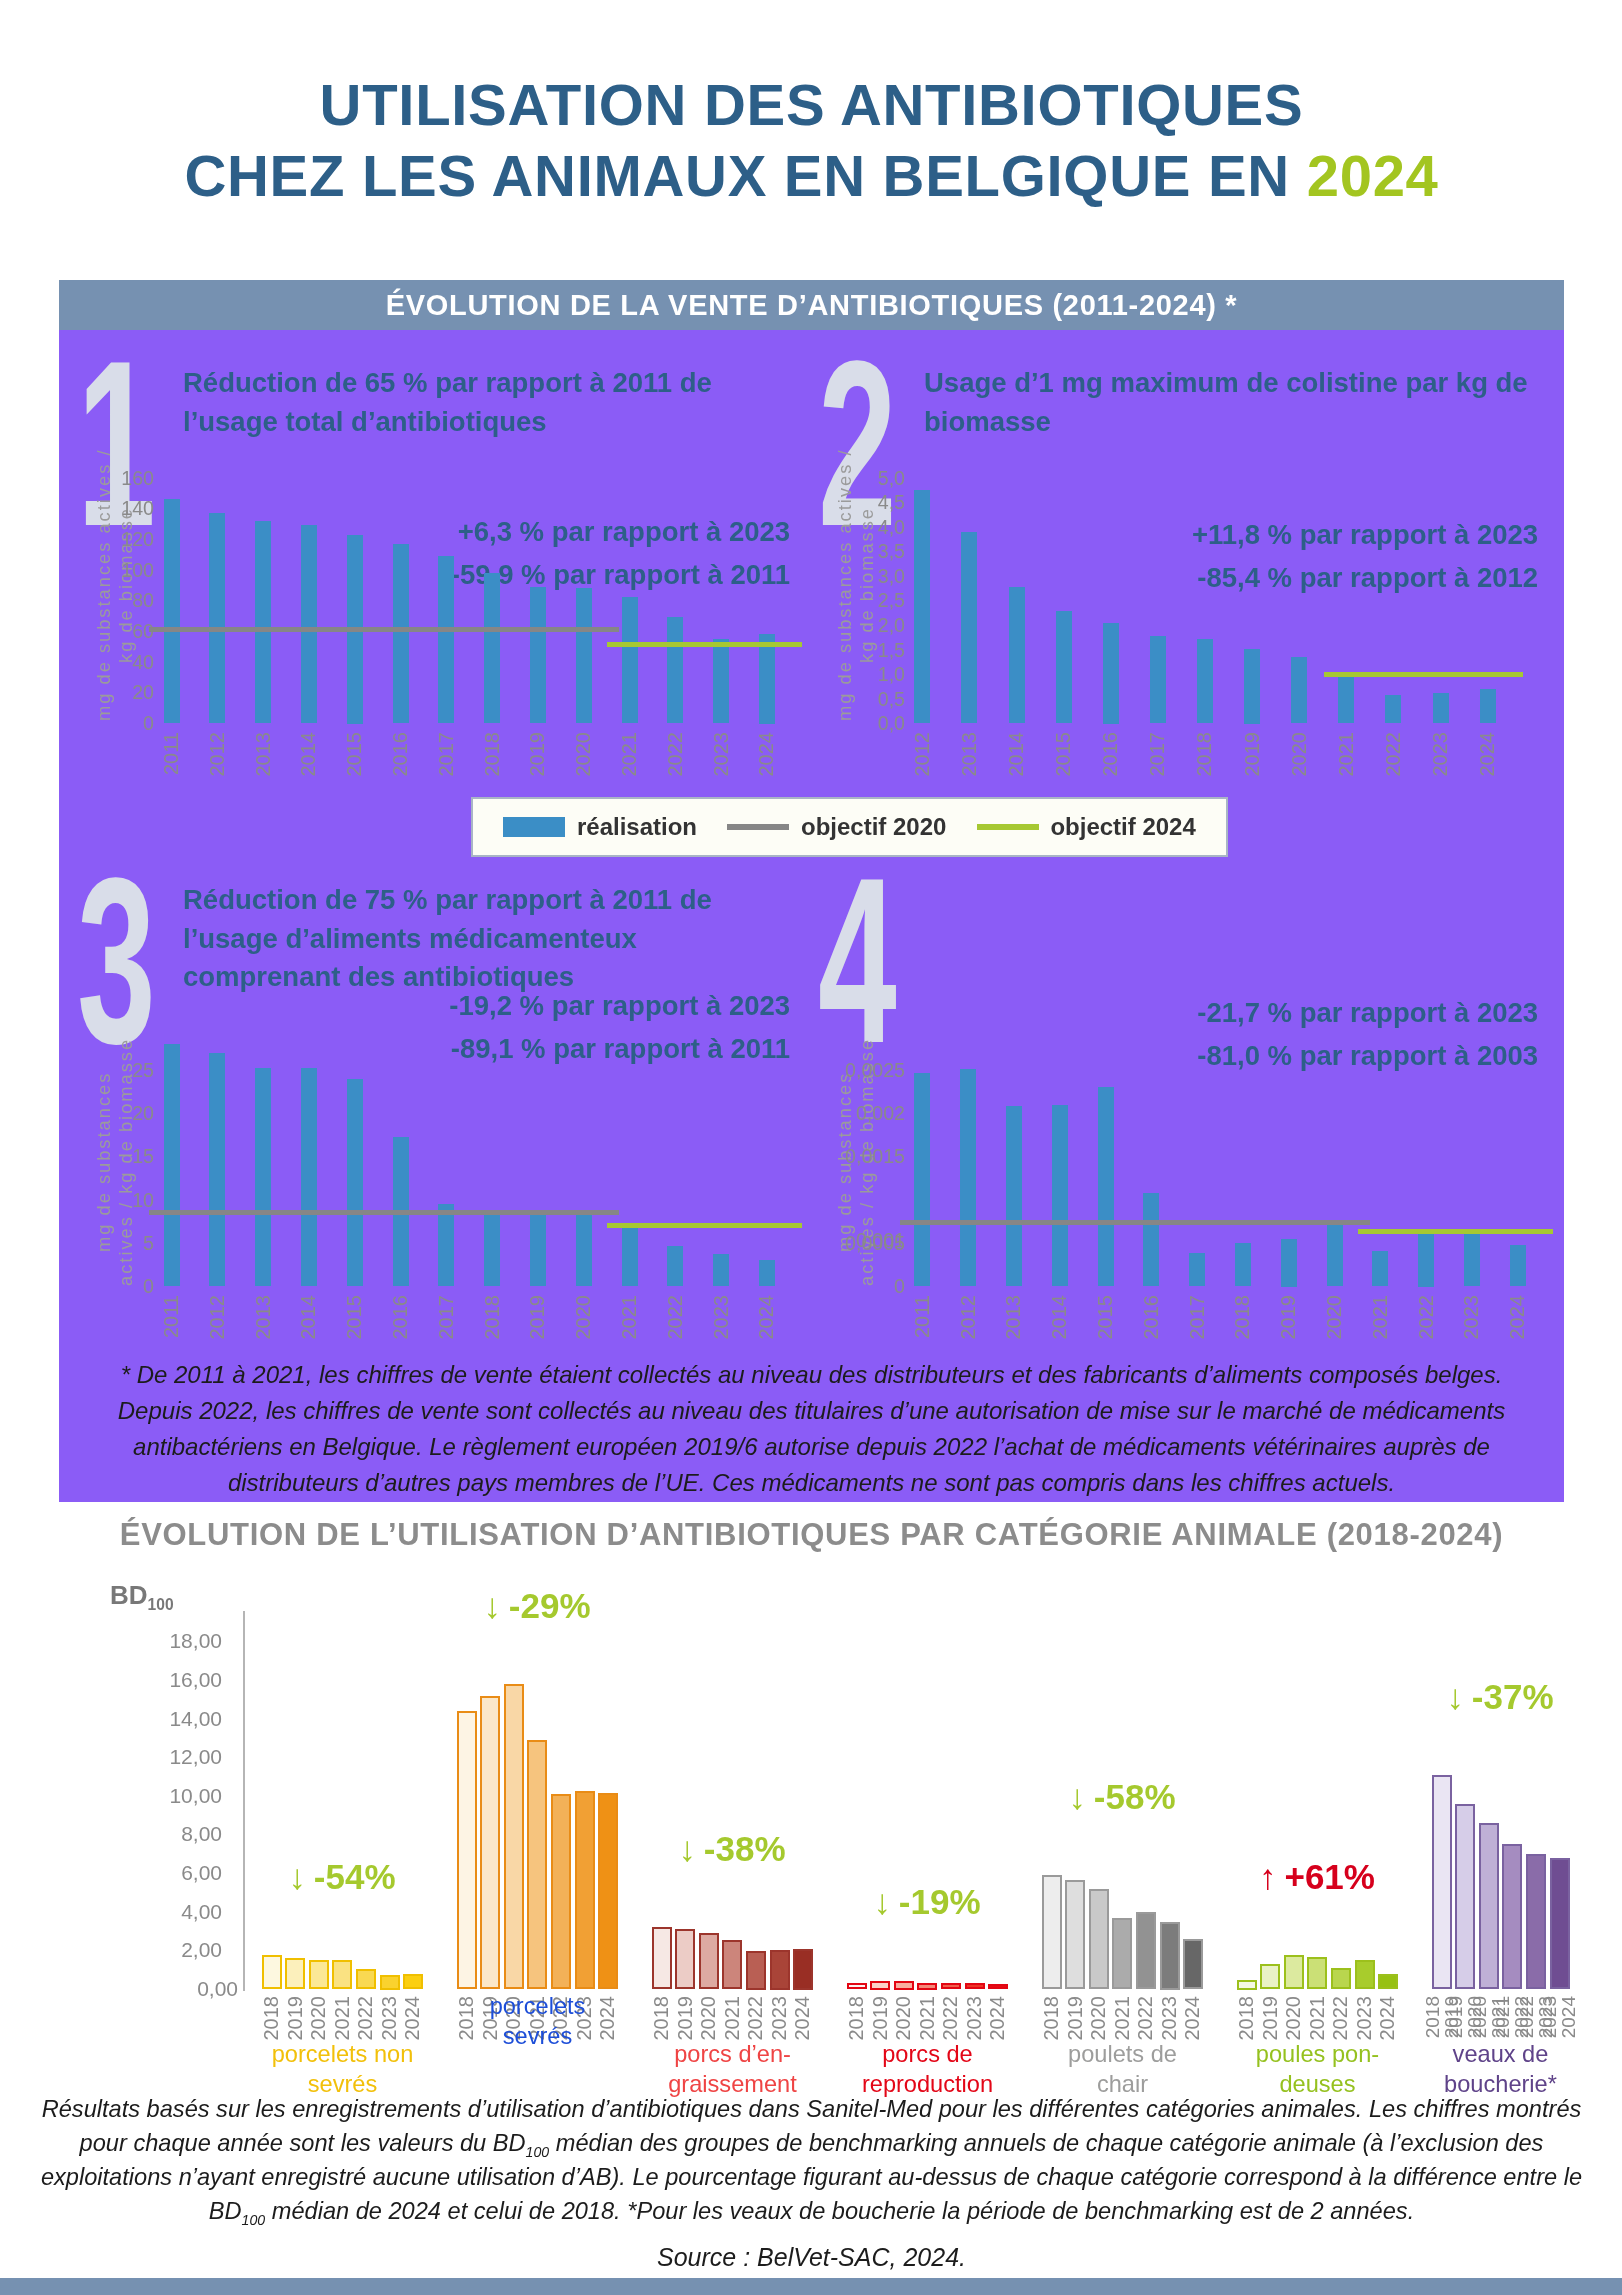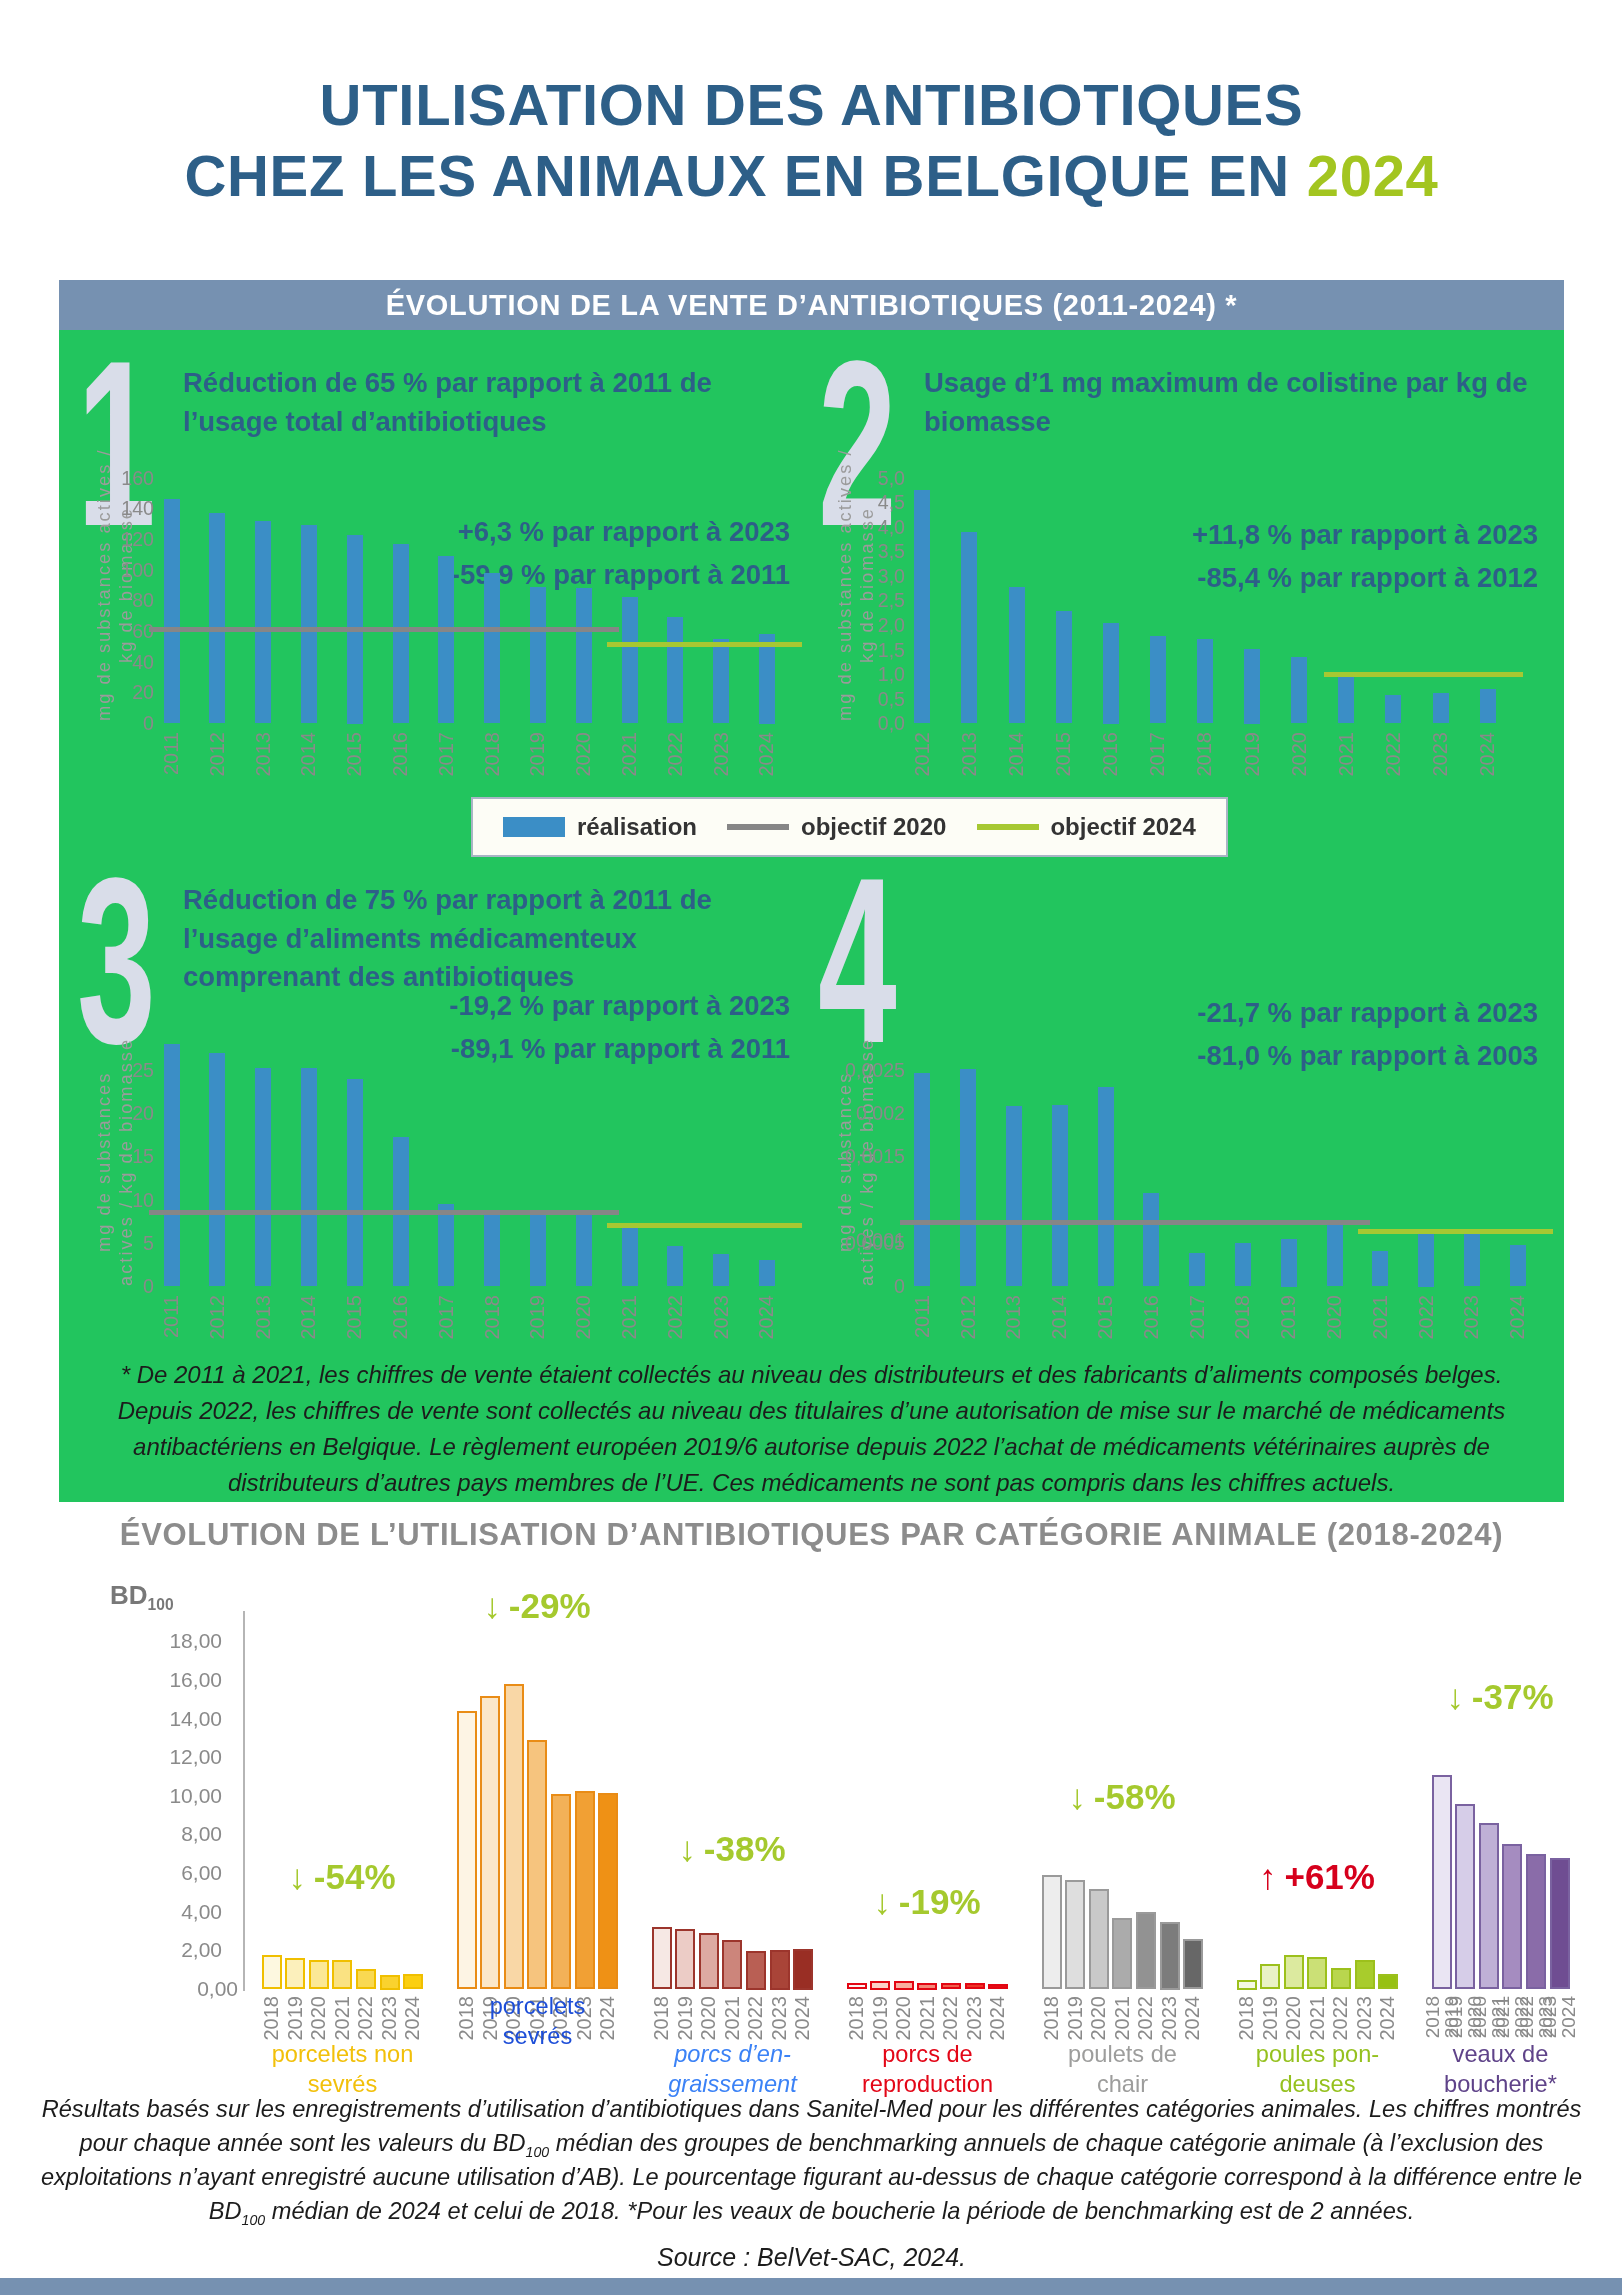--- a/index.html
+++ b/index.html
@@ -4,21 +4,21 @@
 <style>
   html,body{margin:0;padding:0;background:#ffffff;}
   .page{position:relative;width:1623px;height:2295px;background:#ffffff;overflow:hidden;
         font-family:"Liberation Sans","DejaVu Sans",sans-serif;}
   .abs{position:absolute;}
   
   .title{position:absolute;left:0;right:0;top:31px;text-align:center;
          font-size:58px;line-height:1.22;font-weight:700;color:#2d5f88;letter-spacing:0.7px;}
   .title .green{color:#a3c520;}
   
-  .panel{position:absolute;left:59px;top:280px;width:1505px;height:1222px;background:#22c55e;}
+  .panel{position:absolute;left:59px;top:280px;width:1505px;height:1222px;background:#8b5cf6;}
   .band{position:absolute;left:0;top:0;width:100%;height:50px;background:#7691b1;color:#ffffff;
         font-size:29px;font-weight:700;letter-spacing:0.7px;display:flex;align-items:center;justify-content:center;}
   
   .schart{position:absolute;}
   .wm{position:absolute;left:-7.9px;top:-22px;font-size:236px;font-weight:700;color:#d9dde9;line-height:1;
       transform:scaleX(.6);transform-origin:left top;}
   .sh{position:absolute;font-size:27.5px;font-weight:700;color:#2d5f88;line-height:1.4;}
   .sann{position:absolute;text-align:right;font-size:27.5px;font-weight:700;color:#2d5f88;line-height:1.55;}
   .ylab{position:absolute;writing-mode:vertical-rl;transform:rotate(180deg);font-size:18.3px;color:#9b9b9b;
         letter-spacing:2px;text-align:center;}
@@ -336,21 +336,21 @@
       <div class="cbar" style="left: 746px; top: 1951px; width: 19.6px; height: 39px; background: rgb(185, 95, 84); border-color: rgb(156, 53, 44);"></div>
       <div class="xlab" style="left: 745px; top: 1996px;">2022</div>
       <div class="cbar" style="left: 770px; top: 1950px; width: 19.6px; height: 40px; background: rgb(169, 68, 56); border-color: rgb(156, 53, 44);"></div>
       <div class="xlab" style="left: 769px; top: 1996px;">2023</div>
       <div class="cbar" style="left: 793px; top: 1949px; width: 19.6px; height: 41px; background: rgb(153, 46, 36); border-color: rgb(156, 53, 44);"></div>
       <div class="xlab" style="left: 792px; top: 1996px;">2024</div>
       <div class="cpct" style="left: 588px; width: 288px; top: 1829px; color: rgb(165, 201, 46);">
         <div>↓</div>
         <div>-38%</div>
       </div>
-      <div class="clab" style="left: 628px; width: 209px; top: 2039px; color: #3b82f6; font-style: italic;">
+      <div class="clab" style="left: 628px; width: 209px; top: 2039px; color: #ef4444;">
         <div>porcs d’en-</div>
         <div>graissement</div>
       </div>
       <div class="cbar" style="left: 847px; top: 1983px; width: 19.6px; height: 5.8px; background: rgb(254, 242, 240); border-color: rgb(227, 6, 19);"></div>
       <div class="xlab" style="left: 846px; top: 1996px;">2018</div>
       <div class="cbar" style="left: 870px; top: 1981px; width: 19.6px; height: 8.7px; background: rgb(251, 208, 200); border-color: rgb(227, 6, 19);"></div>
       <div class="xlab" style="left: 870px; top: 1996px;">2019</div>
       <div class="cbar" style="left: 894px; top: 1981px; width: 19.6px; height: 8.7px; background: rgb(248, 174, 160); border-color: rgb(227, 6, 19);"></div>
       <div class="xlab" style="left: 893px; top: 1996px;">2020</div>
       <div class="cbar" style="left: 917px; top: 1983px; width: 19.6px; height: 6.8px; background: rgb(244, 136, 120); border-color: rgb(227, 6, 19);"></div>

